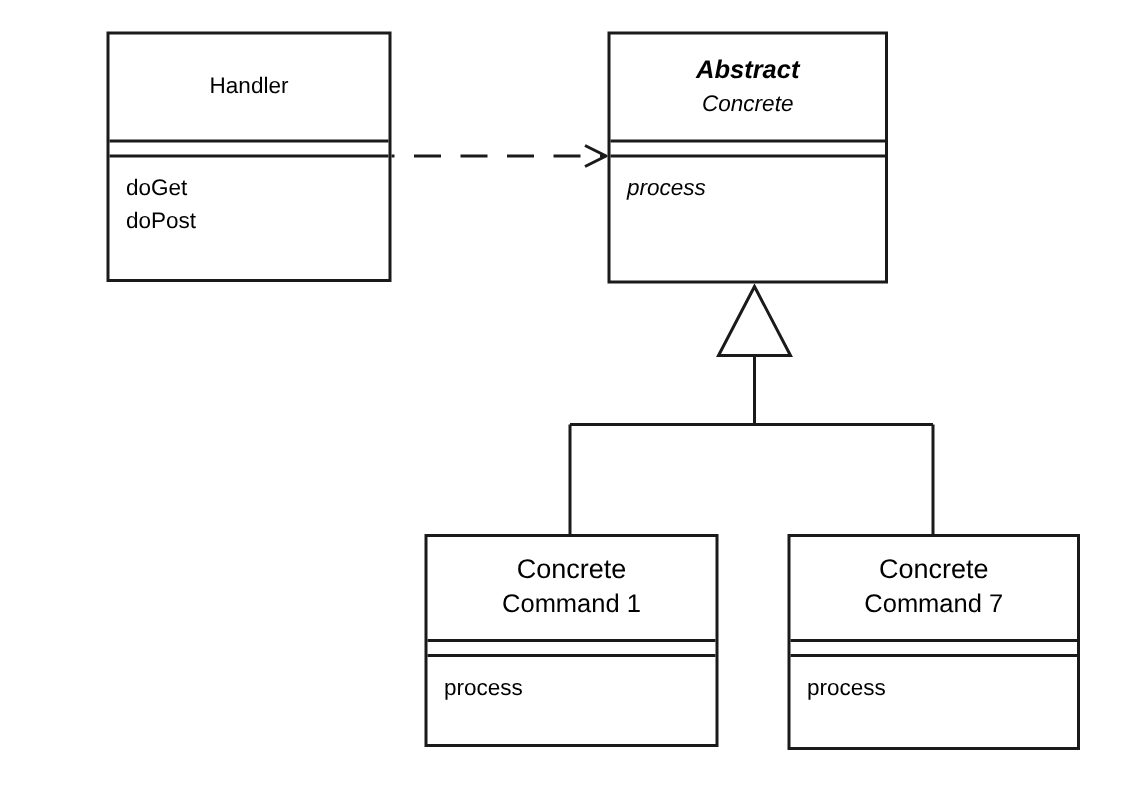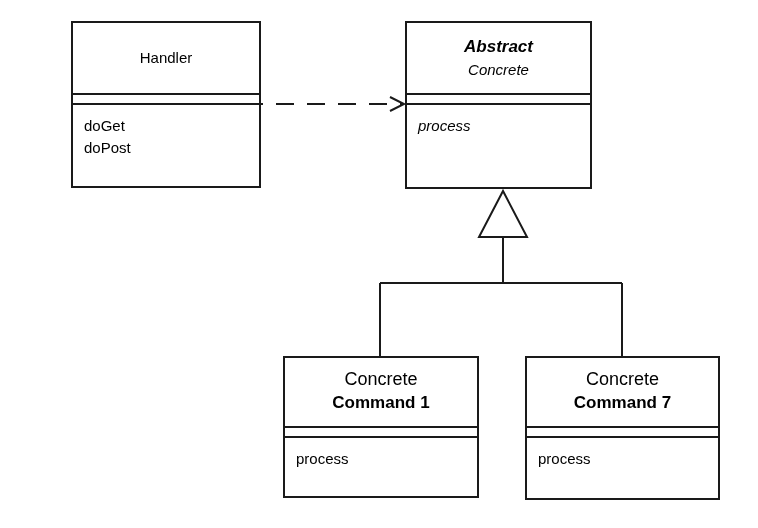--- a/index.html
+++ b/index.html
@@ -61,21 +61,21 @@
   #box-concrete1 { left: 283px; top: 356px; width: 196px; height: 142px; }
   #box-concrete2 { left: 525px; top: 356px; width: 195px; height: 144px; }
 
   #box-handler .c-title,  #box-abstract .c-title  { height: 70px; flex: 0 0 auto; }
   #box-concrete1 .c-title, #box-concrete2 .c-title { height: 68px; flex: 0 0 auto; }
 
   .name-plain   { font-size: 15px; line-height: 22px; }
   .name-bi      { font-size: 17px; font-weight: bold; font-style: italic; line-height: 24px; }
   .name-i       { font-size: 15px; font-style: italic; line-height: 22px; }
   .name-sub     { font-size: 18px; line-height: 21px; }
-  .name-bold    { font-size: 17px; font-weight: bold; line-height: 25px; }
+  .name-bold    { font-size: 17px; font-weight: normal; line-height: 25px; }
   .italic       { font-style: italic; }
 </style>
 </head>
 <body>
 
 <div class="canvas">
 
   <svg class="connectors" viewBox="0 0 758 528" xmlns="http://www.w3.org/2000/svg">
 
     <path d="M214 104 L402 104" stroke-dasharray="18 13"></path>

